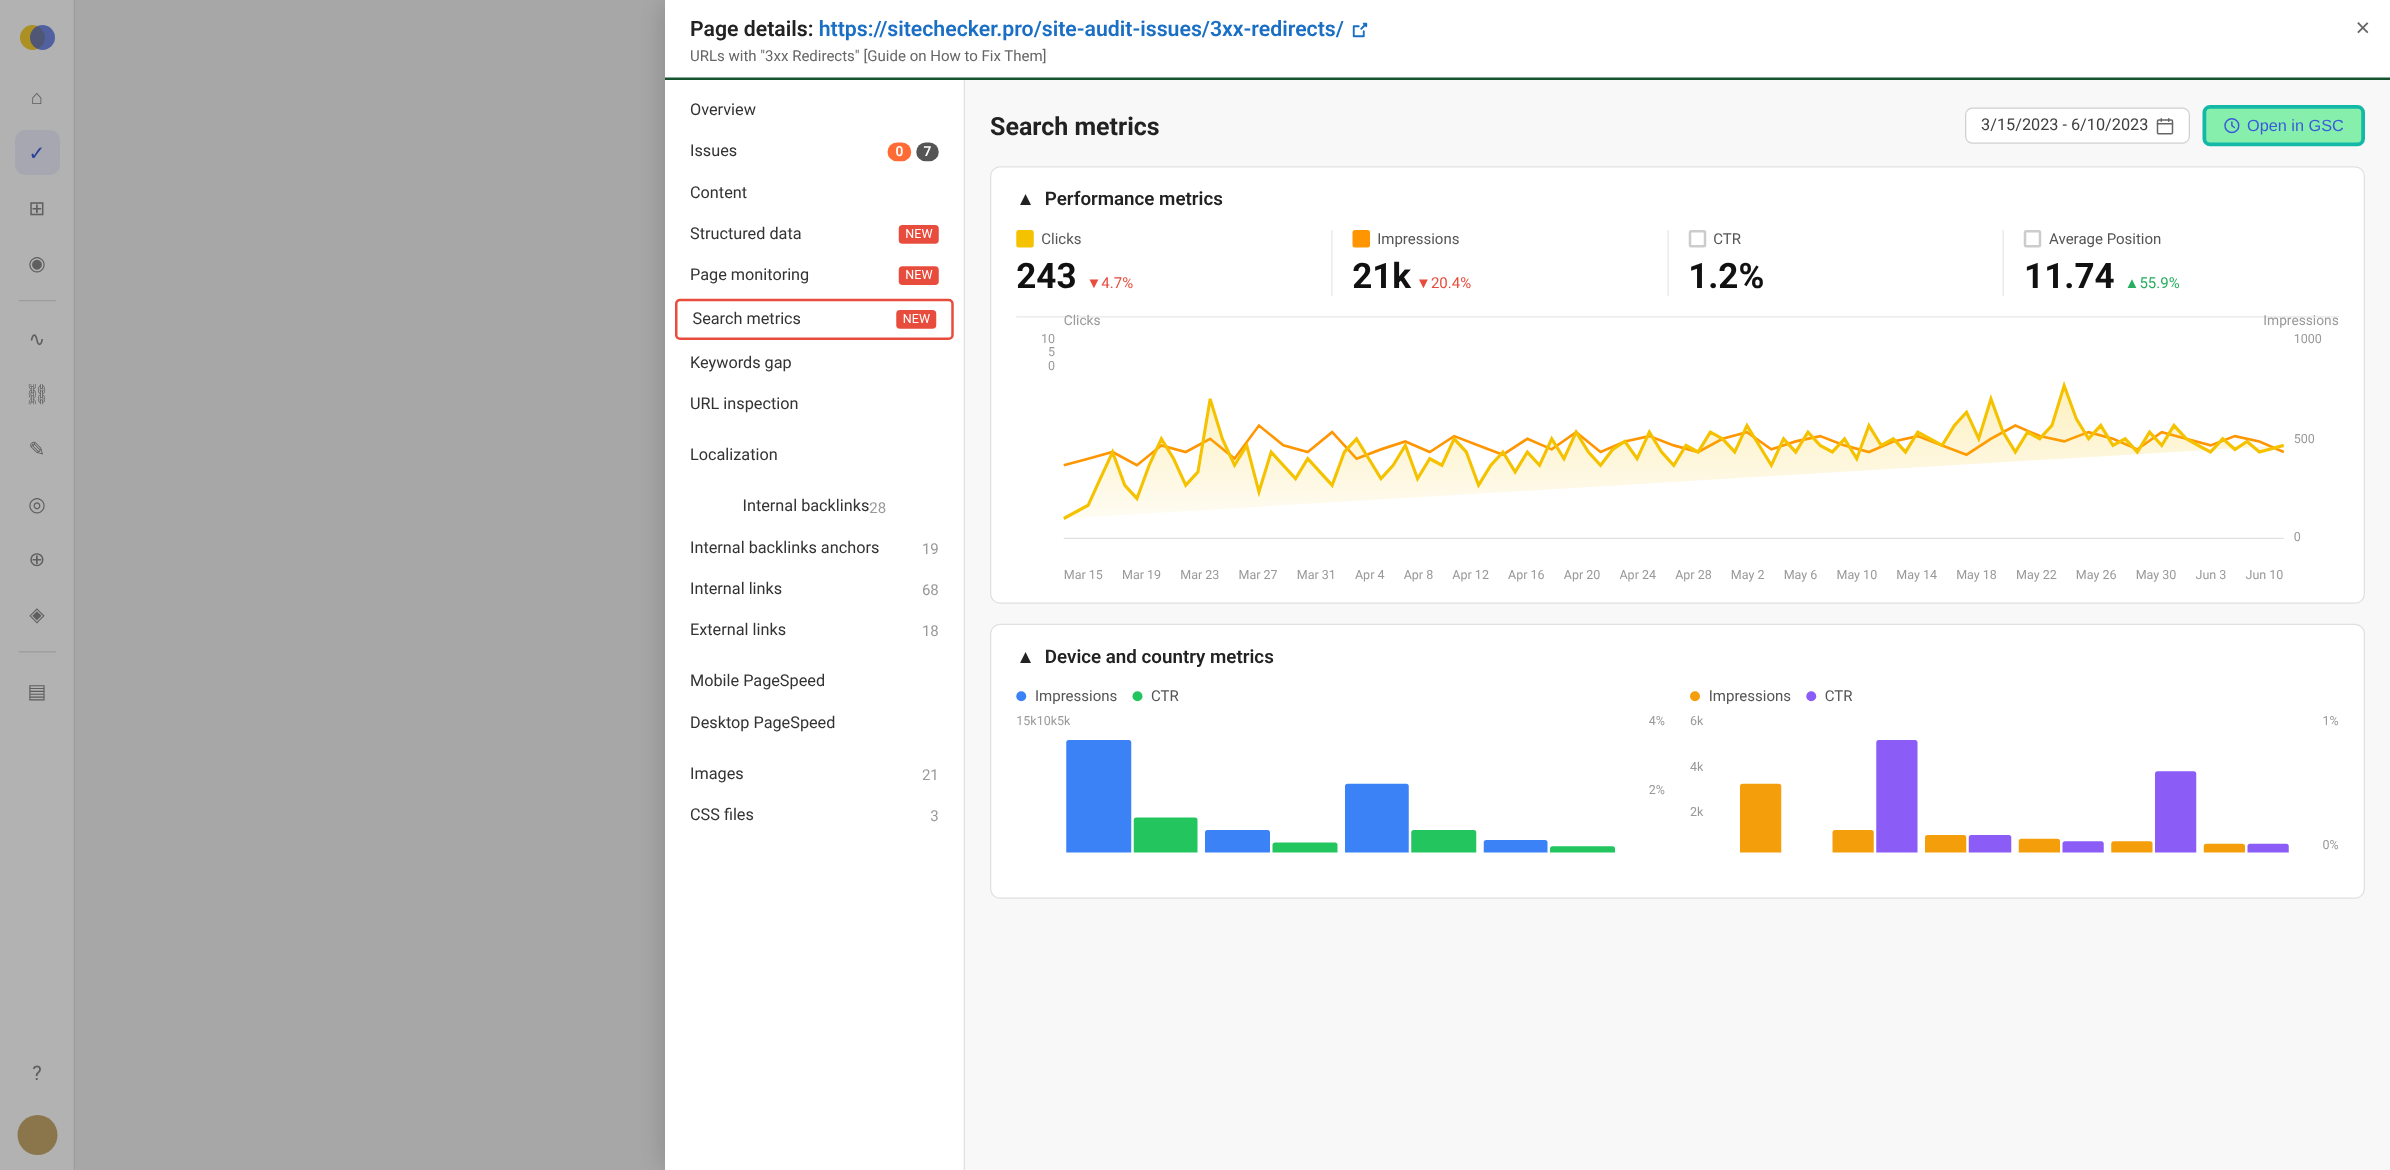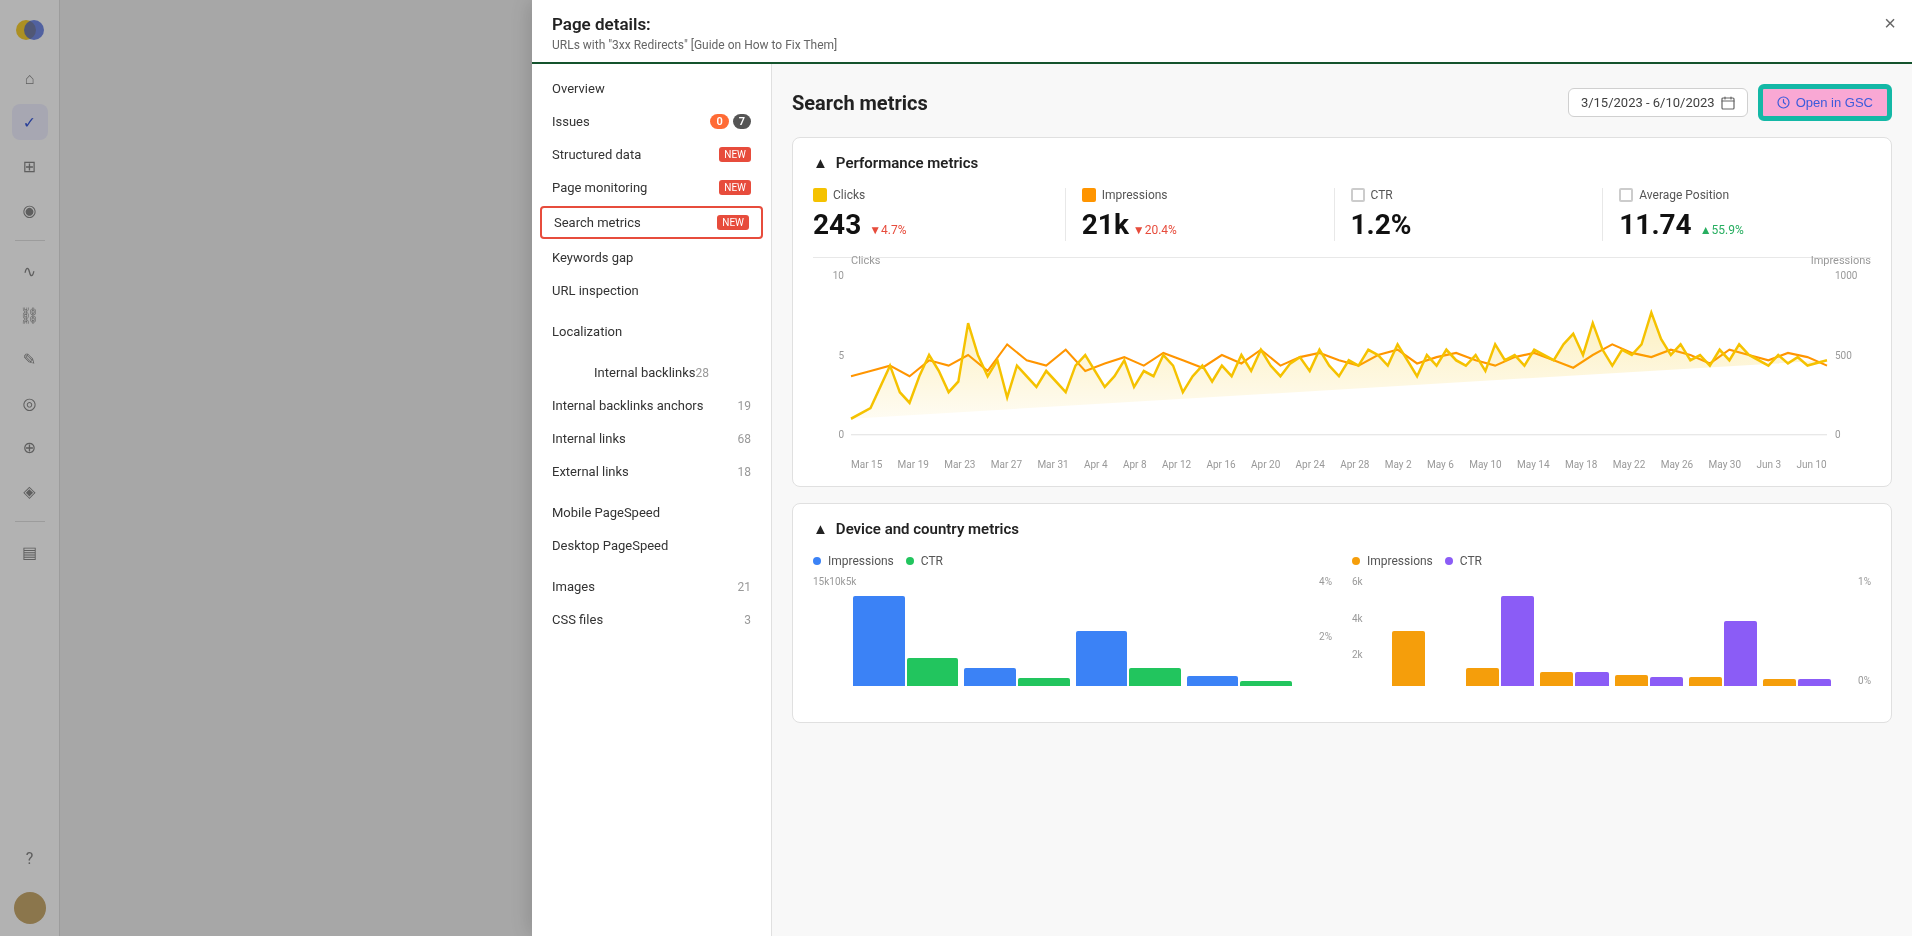--- a/index.html
+++ b/index.html
@@ -27,21 +27,21 @@
     .nav-section-gap { height: 8px; }
 
     
     .right-content { flex: 1; overflow-y: auto; background: #f8f8f8; padding: 20px; }
 
     
     .sm-header { display: flex; align-items: center; justify-content: space-between; margin-bottom: 16px; }
     .sm-title { font-size: 20px; font-weight: 700; color: #222; }
     .sm-controls { display: flex; align-items: center; gap: 10px; }
     .date-picker { border: 1px solid #d0d0d0; border-radius: 6px; padding: 6px 12px; font-size: 13px; color: #404040; background: #fff; display: flex; align-items: center; gap: 6px; cursor: pointer; }
-    .open-gsc-btn { border: 5px solid #14b8a6; border-radius: 6px; padding: 6px 14px; font-size: 13px; color: #3b5bdb; background: #f9a8d4; cursor: pointer; display: flex; align-items: center; gap: 6px; }
+    .open-gsc-btn { border: 3px solid #14b8a6; border-radius: 6px; padding: 6px 14px; font-size: 13px; color: #3b5bdb; background: #86efac; cursor: pointer; display: flex; align-items: center; gap: 6px; }
 
     
     .metrics-card { background: #fff; border-radius: 8px; border: 1px solid #e0e0e0; padding: 16px 20px; margin-bottom: 16px; }
     .card-section-title { display: flex; align-items: center; gap: 8px; font-size: 15px; font-weight: 600; color: #222; margin-bottom: 16px; cursor: pointer; }
 
     
     .metrics-row { display: flex; gap: 0; border-bottom: 1px solid #e8e8e8; padding-bottom: 16px; margin-bottom: 12px; }
     .metric-item { flex: 1; padding: 0 16px; border-right: 1px solid #e8e8e8; }
     .metric-item:first-child { padding-left: 0; }
     .metric-item:last-child { border-right: none; }
@@ -49,21 +49,21 @@
     .metric-checkbox { width: 14px; height: 14px; border: 2px solid #ccc; border-radius: 2px; display: inline-block; flex-shrink: 0; }
     .metric-checkbox.checked-yellow { background: #f5c200; border-color: #f5c200; }
     .metric-checkbox.checked-orange { background: #ff9500; border-color: #ff9500; }
     .metric-value { font-size: 28px; font-weight: 700; color: #111; }
     .metric-change { font-size: 12px; margin-left: 4px; }
     .metric-change.down { color: #e74c3c; }
     .metric-change.up { color: #27ae60; }
 
     
     .chart-area { position: relative; height: 200px; }
-    .chart-y-left { position: absolute; left: 0; top: 0; bottom: 30px; width: 35px; display: flex; flex-direction: column; justify-content: space-between; align-items: flex-end; font-size: 10px; color: #999; padding-right: 4px; }
+    .chart-y-left { position: absolute; left: 0; top: 0; bottom: 30px; width: 35px; display: flex; flex-direction: column; justify-content: flex-start; align-items: flex-end; font-size: 10px; color: #999; padding-right: 4px; }
     .chart-y-right { position: absolute; right: 0; top: 0; bottom: 30px; width: 40px; display: flex; flex-direction: column; justify-content: space-between; align-items: flex-start; font-size: 10px; color: #999; padding-left: 4px; }
     .chart-svg-container { position: absolute; left: 38px; right: 44px; top: 0; bottom: 30px; }
     .chart-x-labels { position: absolute; left: 38px; right: 44px; bottom: 0; height: 28px; display: flex; justify-content: space-between; align-items: flex-end; font-size: 10px; color: #999; }
     .chart-label-left { font-size: 11px; color: #999; position: absolute; left: 38px; top: -16px; }
     .chart-label-right { font-size: 11px; color: #999; position: absolute; right: 0; top: -16px; }
 
     
     .device-card { background: #fff; border-radius: 8px; border: 1px solid #e0e0e0; padding: 16px 20px; }
     .device-charts-row { display: flex; gap: 20px; }
     .device-chart { flex: 1; }
@@ -114,38 +114,47 @@
   <div class="sidebar-icon" style="margin-top: auto;">?</div>
   <div style="width:32px;height:32px;border-radius:50%;background:#c8a96e;margin-top:8px;"></div>
 </div>
 
 <div class="modal-overlay">
   <div class="modal-panel">
 
     <div class="modal-header">
       <div class="modal-header-title">
         <span>Page details: </span>
+        <a href="#">
+          <span>https://sitechecker.pro/site-audit-issues/3xx-redirects/</span>
+          <svg width="14" height="14" viewBox="0 0 14 14" fill="none" style="margin-left:2px;">
+              <path d="M10 2H12V4M8 6L12 2M6 4H2V12H10V8" stroke="#1a6fc4" stroke-width="1.5" stroke-linecap="round" stroke-linejoin="round"></path>
+            </svg>
+        </a>
       </div>
       <div class="modal-header-subtitle">URLs with "3xx Redirects" [Guide on How to Fix Them]</div>
       <button class="close-btn">×</button>
     </div>
 
     <div class="content-row">
 
       <div class="left-nav">
         <div class="nav-item">
           <span>Overview</span>
         </div>
         <div class="nav-item" style="justify-content: space-between;">
           <span>Issues</span>
           <span style="display:flex;gap:4px;">
             <span class="badge badge-orange">0</span>
             <span class="badge badge-dark">7</span>
           </span>
         </div>
+        <div class="nav-item">
+            <span>Content</span>
+          </div>
         <div class="nav-item" style="justify-content:space-between;">
           <span>Structured data</span>
           <span class="badge-new">NEW</span>
         </div>
         <div class="nav-item" style="justify-content:space-between;">
           <span>Page monitoring</span>
           <span class="badge-new">NEW</span>
         </div>
         <div class="nav-item selected" style="justify-content:space-between;">
           <span>Search metrics</span>

